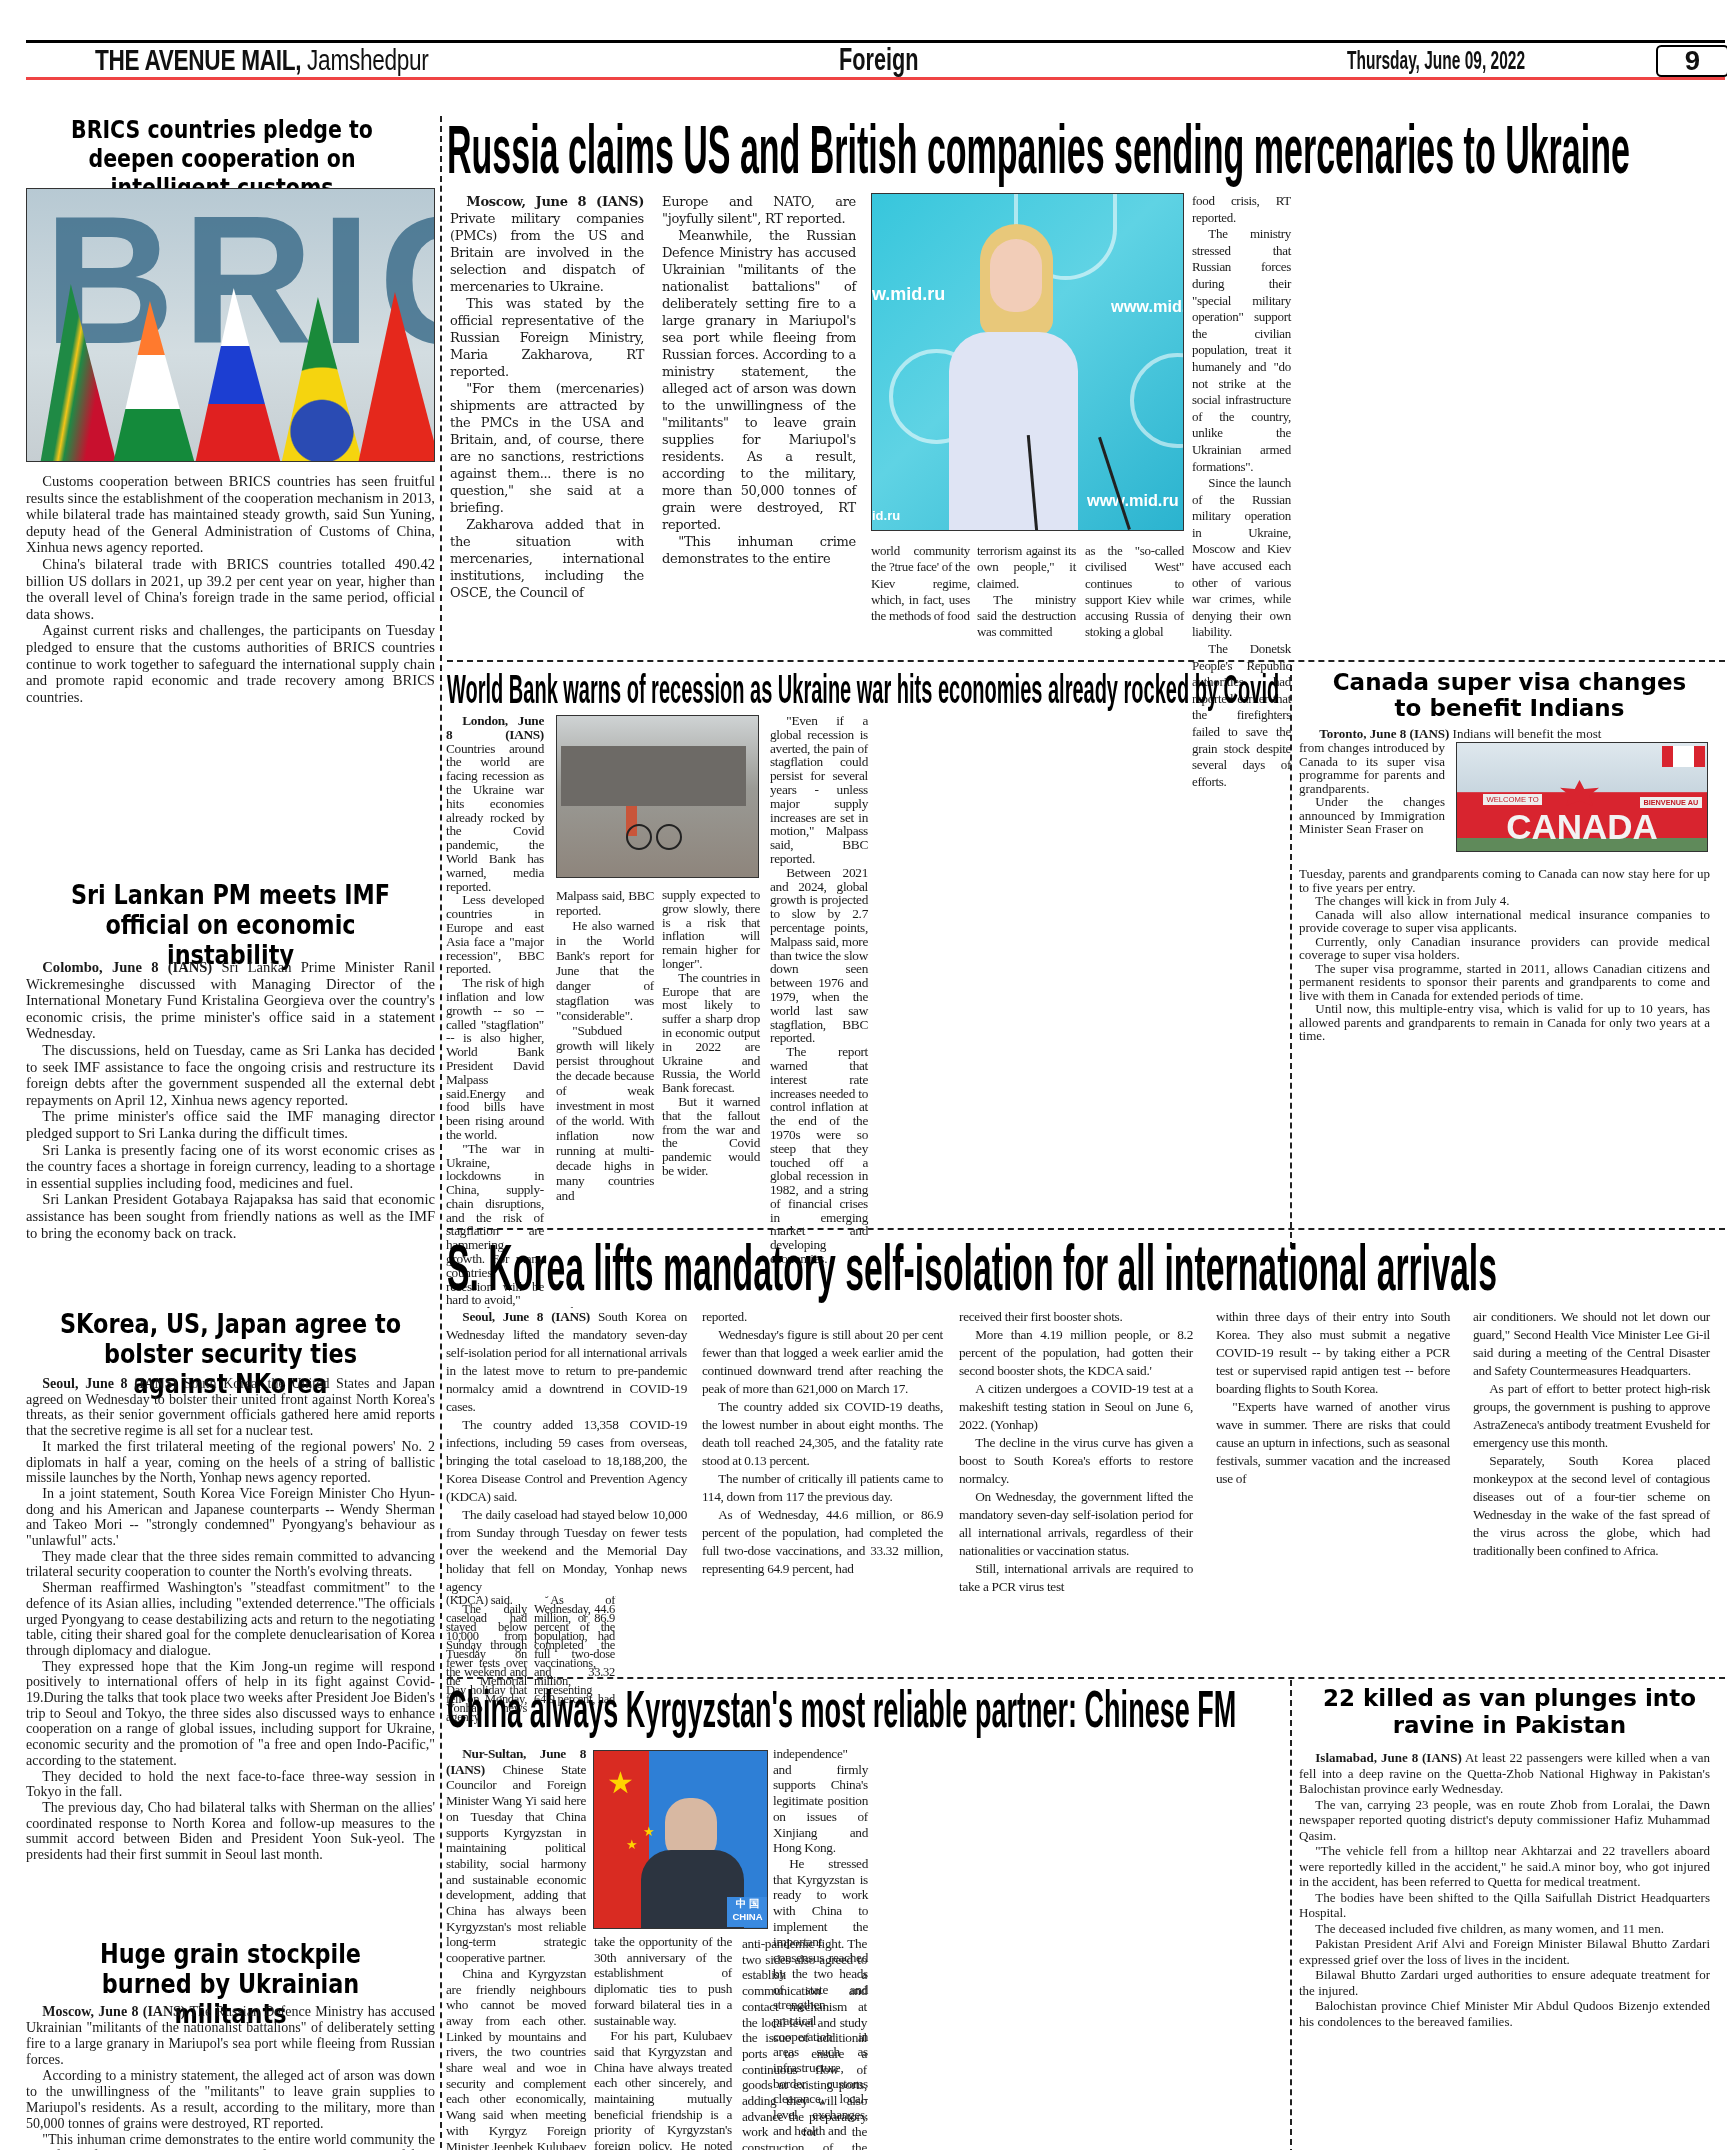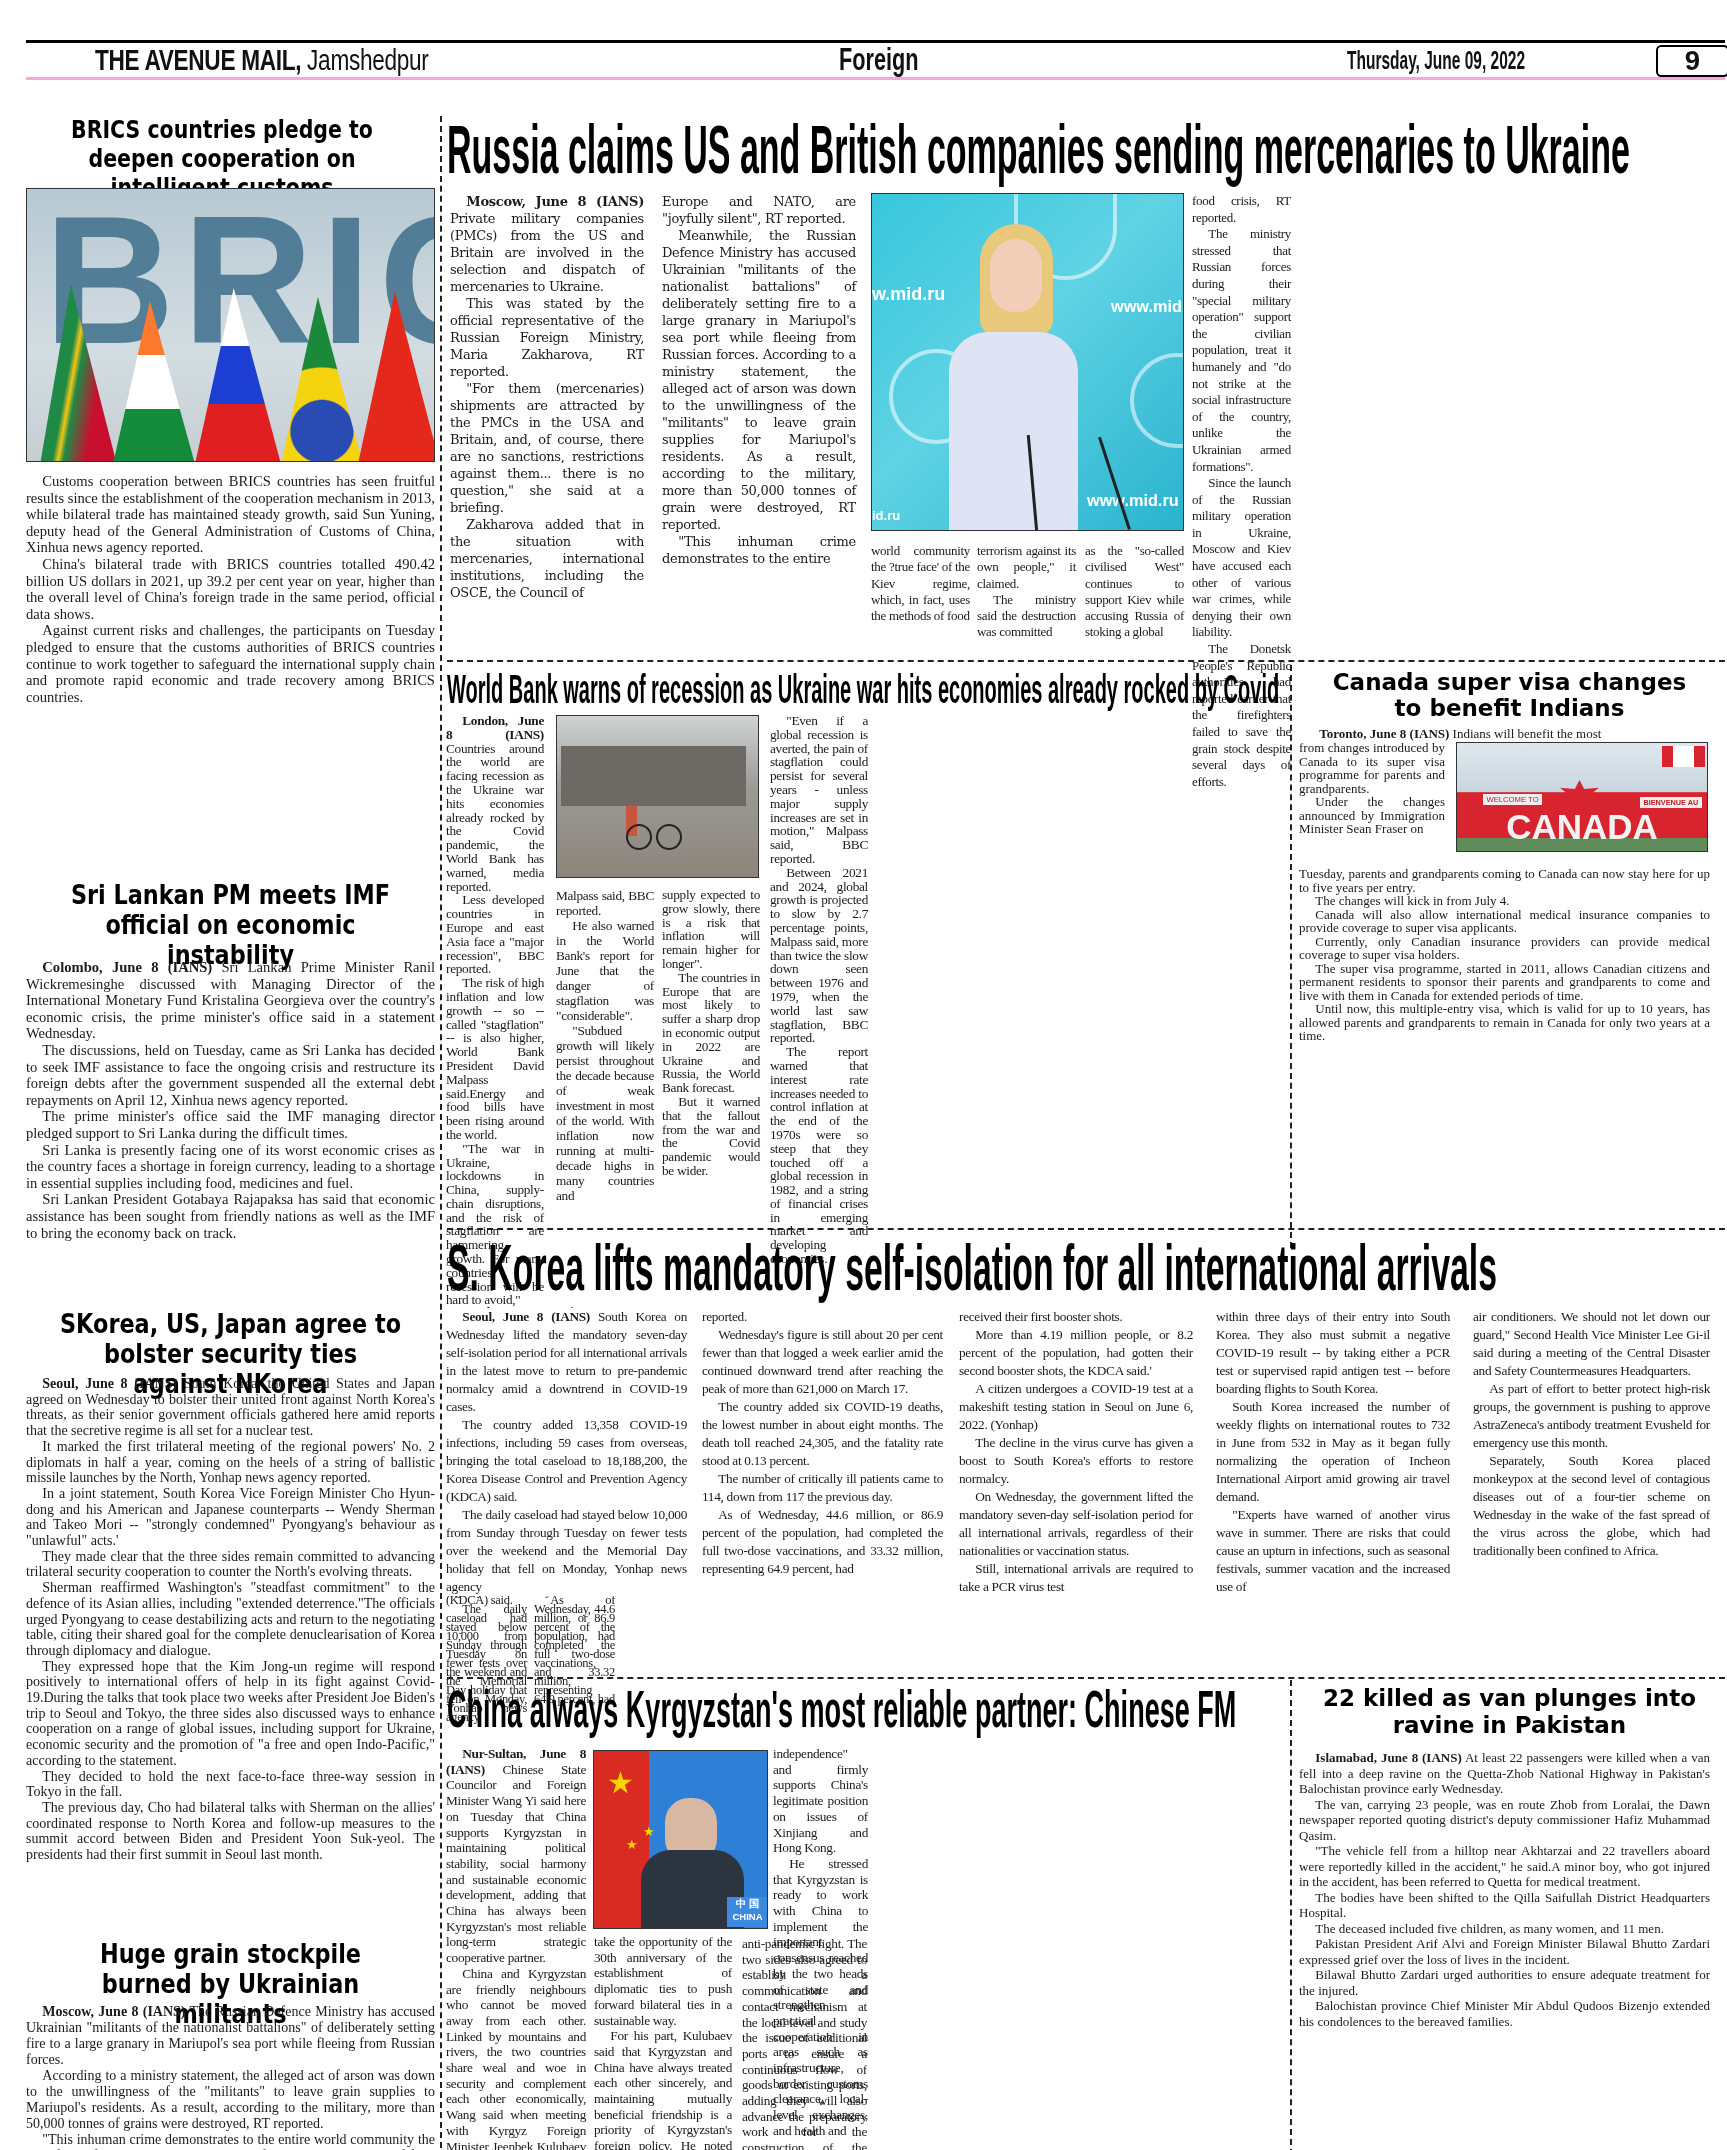--- a/index.html
+++ b/index.html
@@ -6,21 +6,21 @@
   html, body { background: #ffffff; }
   body {
     width: 1727px; height: 2743px; position: relative; overflow: hidden;
     font-family: "Liberation Serif", "DejaVu Serif", serif; color: #111;
   }
   .abs { position: absolute; }
 
   
   .masthead {
     left: 26px; top: 40px; width: 1699px; height: 40px;
-    border-top: 3px solid #000; border-bottom: 3px solid #f9a8d4;
+    border-top: 3px solid #000; border-bottom: 3px solid #ef4444;
     display: flex; align-items: center;
   }
   .mh-name { position: absolute; left: 69px; font-family: "Liberation Sans", sans-serif; font-weight: 700; font-size: 29px; letter-spacing: -0.4px; transform: scaleX(0.78); transform-origin: left center; white-space: nowrap; }
   .mh-name .city { font-weight: 400; }
   .mh-section { position: absolute; left: 813px; font-family: "Liberation Sans", sans-serif; font-weight: 700; font-size: 31px; transform: scaleX(0.7); transform-origin: left center; }
   .mh-date { position: absolute; left: 1321px; font-family: "Liberation Sans", sans-serif; font-weight: 700; font-size: 25px; transform: scaleX(0.62); transform-origin: left center; white-space: nowrap; }
   .mh-page { position: absolute; left: 1630px; top: 1.7px; width: 73px; height: 32px; border: 2.2px solid #000; border-radius: 5.2px; display: flex; align-items: center; justify-content: center; font-family: "Liberation Sans", sans-serif; font-weight: 700; font-size: 27.5px; }
 
   
   .hl-condensed {
@@ -266,21 +266,20 @@
   <div class="col narrow" style="left:959px; top:1308px; width:234px; font-size:13.3px; line-height:18px;">
     <p style="text-indent:0">received their first booster shots.</p>
     <p>More than 4.19 million people, or 8.2 percent of the population, had gotten their second booster shots, the KDCA said.'</p>
     <p>A citizen undergoes a COVID-19 test at a makeshift testing station in Seoul on June 6, 2022. (Yonhap)</p>
     <p>The decline in the virus curve has given a boost to South Korea's efforts to restore normalcy.</p>
     <p>On Wednesday, the government lifted the mandatory seven-day self-isolation period for all international arrivals, regardless of their nationalities or vaccination status.</p>
     <p>Still, international arrivals are required to take a PCR virus test</p>
   </div>
   <div class="col narrow" style="left:1216px; top:1308px; width:234px; font-size:13.3px; line-height:18px;">
     <p style="text-indent:0">within three days of their entry into South Korea. They also must submit a negative COVID-19 result -- by taking either a PCR test or supervised rapid antigen test -- before boarding flights to South Korea.</p>
-    <p>South Korea increased the number of weekly flights on international routes to 732 in June from 532 in May as it began fully normalizing the operation of Incheon International Airport amid growing air travel demand.</p>
     <p>"Experts have warned of another virus wave in summer. There are risks that could cause an upturn in infections, such as seasonal festivals, summer vacation and the increased use of</p>
   </div>
   <div class="col narrow" style="left:1473px; top:1308px; width:237px; font-size:13.3px; line-height:18px;">
     <p style="text-indent:0">air conditioners. We should not let down our guard," Second Health Vice Minister Lee Gi-il said during a meeting of the Central Disaster and Safety Countermeasures Headquarters.</p>
     <p>As part of effort to better protect high-risk groups, the government is pushing to approve AstraZeneca's antibody treatment Evusheld for emergency use this month.</p>
     <p>Separately, South Korea placed monkeypox at the second level of contagious diseases out of a four-tier scheme on Wednesday in the wake of the fast spread of the virus across the globe, which had traditionally been confined to Africa.</p>
   </div>
 </div>
 
 <div class="hdash" style="left:447px; top:1677px; width:1278px;"></div>

